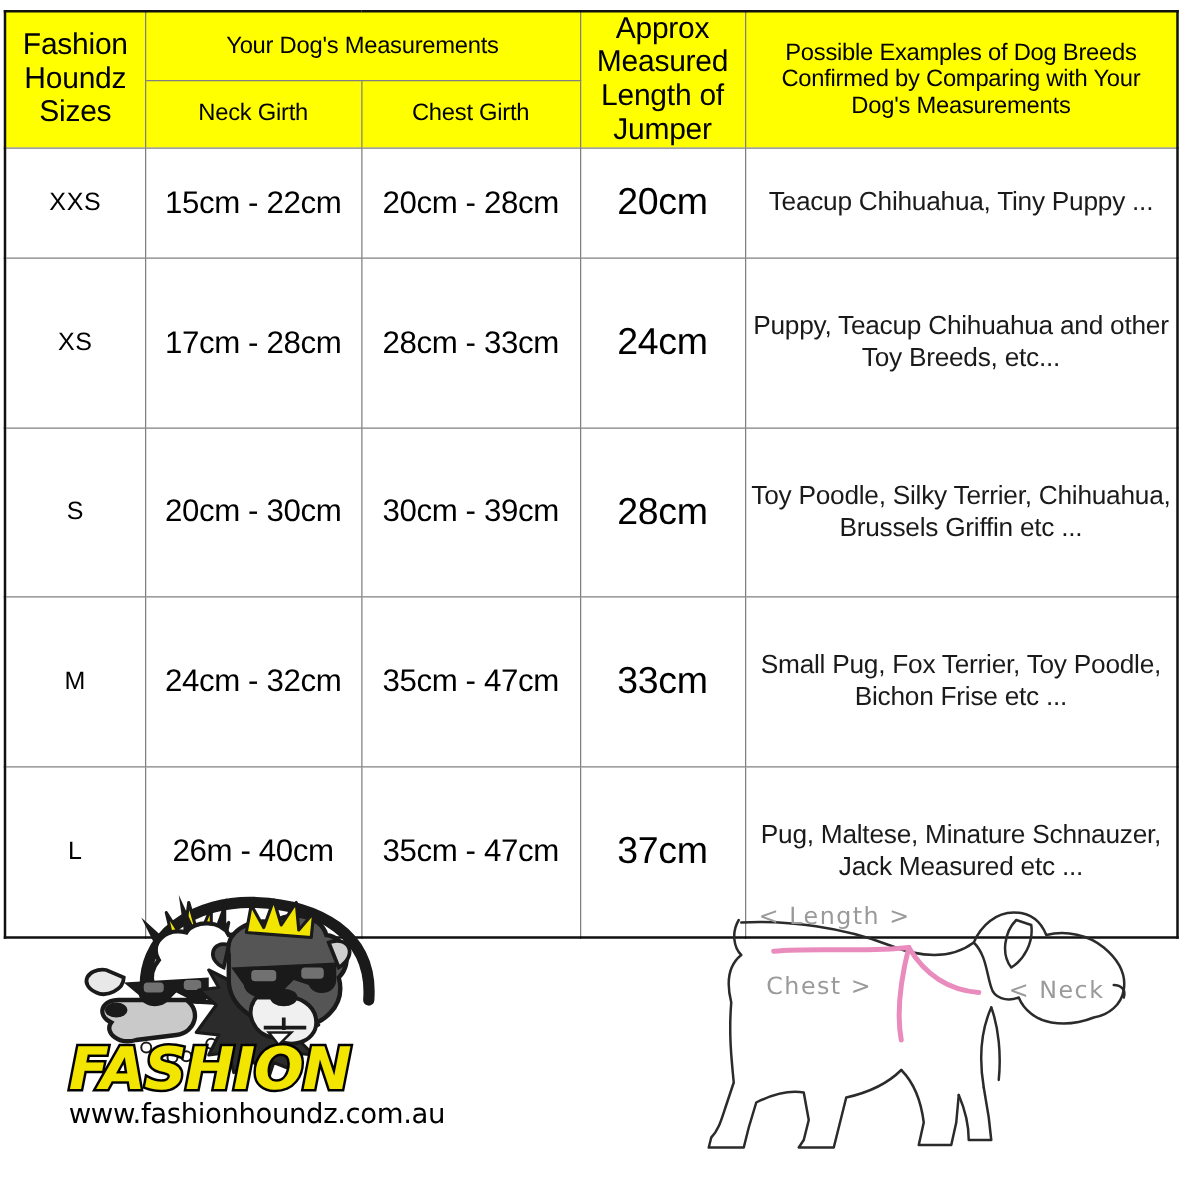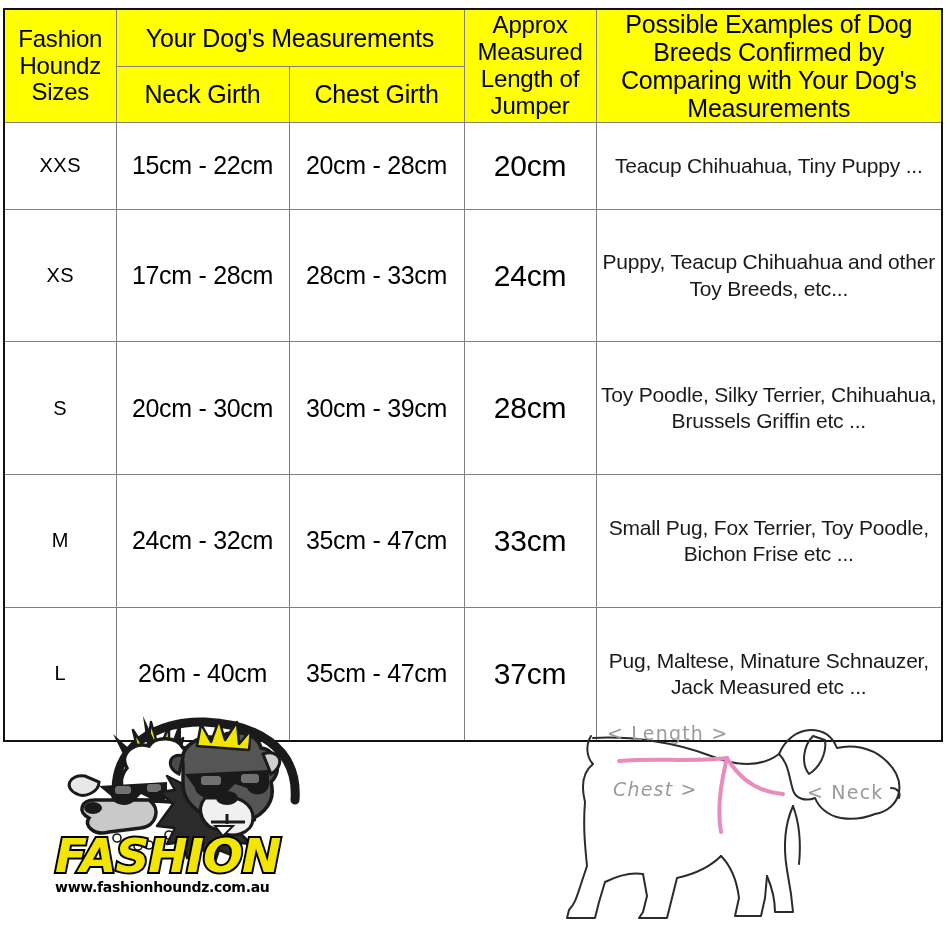--- a/index.html
+++ b/index.html
@@ -36,21 +36,21 @@
   .hdr {
     background: #FFFF00;
     color: #000000;
     font-weight: bold;
     font-stretch: condensed;
     font-size: 25px;
     line-height: 1.12;
     letter-spacing: -0.2px;
   }
   .hdr-sm { font-size: 24px; margin-left: 38px; }
-  .hdr-wide { font-size: 25px; }
+  .hdr-wide { font-size: 19px; }
 
   .sz {
     font-weight: bold;
     font-size: 20px;
     color: #000000;
     letter-spacing: 0.5px;
   }
   .meas {
     font-weight: bold;
     font-size: 25px;
@@ -113,22 +113,22 @@
     paint-order: stroke fill;
     letter-spacing: -1px;
     line-height: 0.92;
   }
   .wm-1 { font-size: 47px; }
   .wm-2 { font-size: 47px; }
   .wm-url {
     display: block;
     margin-top: 2px;
     font-family: "DejaVu Sans", sans-serif;
-    font-weight: bold;
-    font-size: 14px;
+    font-weight: normal;
+    font-size: 22px;
     color: #000000;
     letter-spacing: -0.3px;
   }
 
   
   .dog-diagram {
     position: absolute;
     left: 535px;
     top: 706px;
     width: 410px;
@@ -136,21 +136,21 @@
   }
   .dg-label {
     position: absolute;
     font-family: "DejaVu Sans", sans-serif;
     font-size: 19px;
     color: #9a9a9a;
     letter-spacing: 1.2px;
     white-space: nowrap;
   }
   .lbl-length { left: 72px; top: 16px; }
-  .lbl-chest  { left: 78px; top: 72px; font-style: italic; }
+  .lbl-chest  { left: 78px; top: 72px; }
   .lbl-neck   { left: 272px; top: 75px; }
 </style>
 </head>
 <body>
 
 <table class="size-table">
   <colgroup>
     <col class="c1">
       <col class="c2">
       <col class="c3">

